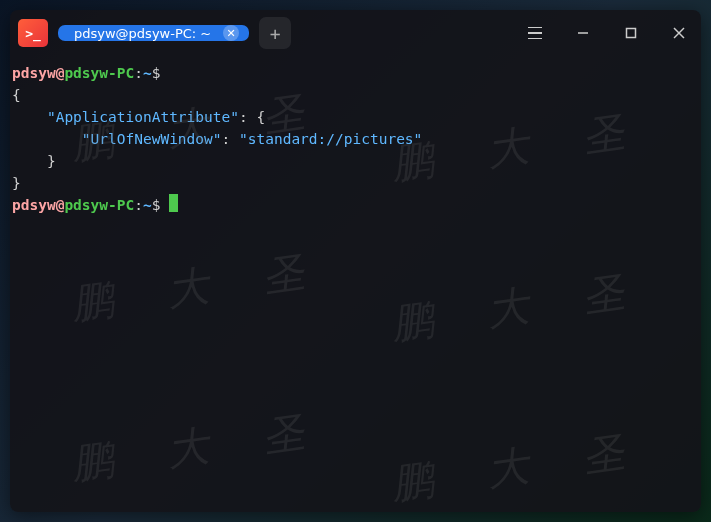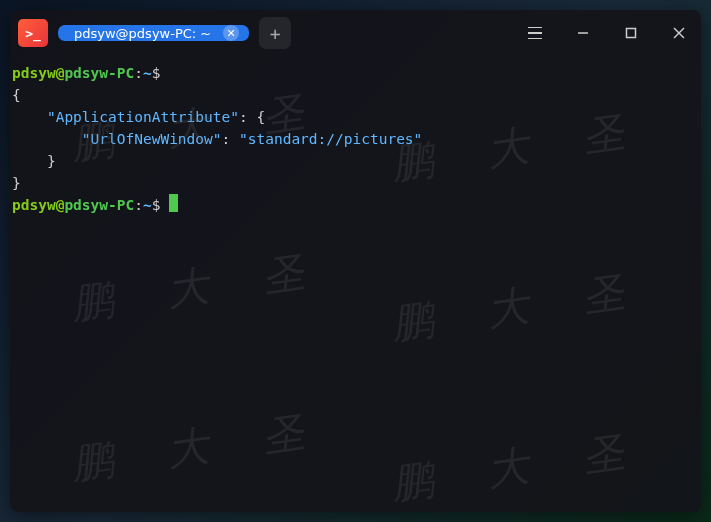--- a/index.html
+++ b/index.html
@@ -120,21 +120,21 @@
       font-size: 14.5px;
       line-height: 22px;
       color: #d0d0d0;
       position: relative;
       overflow: hidden;
     }
     .line {
       white-space: pre;
       padding: 0 2px;
     }
-    .user { color: #84cc16; font-weight: bold; }
+    .user { color: #fca5a5; font-weight: bold; }
     .host { color: #4ec94e; font-weight: bold; }
     .colon { color: #d0d0d0; }
     .path { color: #5fb8ff; font-weight: bold; }
     .dollar { color: #d0d0d0; }
     .cmd { color: #d0d0d0; }
     .json-brace { color: #d0d0d0; }
     .json-key { color: #5fb8ff; }
     .json-string { color: #5fb8ff; }
     .cursor {
       display: inline-block;

